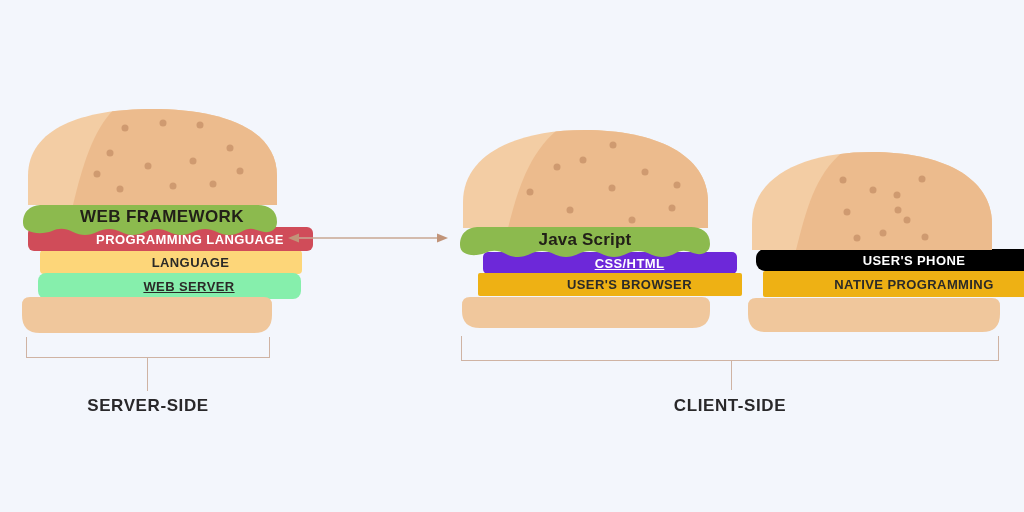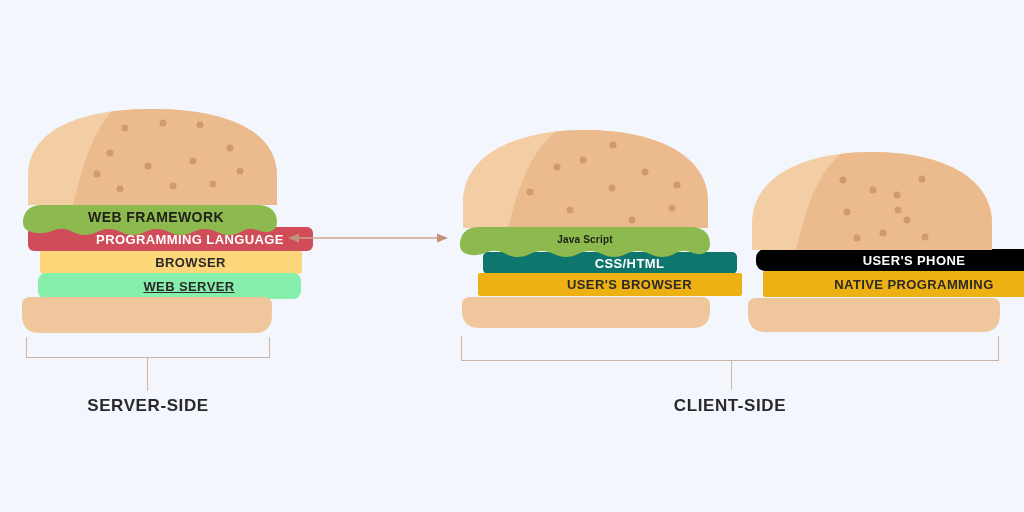--- a/index.html
+++ b/index.html
@@ -20,21 +20,21 @@
     color:#2b2a28;white-space:nowrap;padding-left:39px;
   }
   .layer.low{z-index:1;}
   .layer.white{color:#ffffff;}
   .lettuce-text{
     position:absolute;z-index:4;
     display:flex;align-items:center;justify-content:center;
     font-weight:bold;color:#222018;white-space:nowrap;
   }
   .l-red{background:#d04c59;border-radius:6px;}
-  .l-red2{background:#0f766e;border-radius:5px;}
+  .l-red2{background:#6d28d9;border-radius:5px;text-decoration:underline;}
   .l-yellow{background:#fdd679;border-radius:4px;}
   .l-purple{background:#86efac;border-radius:8px;text-decoration:underline;}
   .l-orange{background:#eeb114;border-radius:2px;}
   .l-brown{background:#000000;border-radius:9px;}
   .big-label{
     position:absolute;z-index:5;
     font-weight:bold;font-size:17px;letter-spacing:.6px;color:#29282a;
     text-align:center;white-space:nowrap;
   }
   .bracket{
@@ -75,23 +75,23 @@
       </g>
       <path fill="#8cba4e" d="M8,125 C8,112 17,107 27,107 H243 C253,107 262,112 262,124 C262,133 253,136 245,133
            C237,130 233,130 226,134 C218,138 210,138 202,134 C194,130 186,130 178,134
            C170,138 162,138 154,134 C146,130 138,130 130,134 C122,138 114,138 106,134
            C98,130 90,130 82,134 C74,138 66,138 58,134 C50,130 44,130 37,133
            C27,137 8,136 8,125 Z"></path>
       <path fill="#f0c79c" d="M7,207 Q7,199 15,199 H249 Q257,199 257,207 V217 Q257,235 239,235 H25 Q7,235 7,217 Z"></path>
     </svg>
 
     <div class="layer white l-red" style="left:13px;top:129px;width:246px;height:24px;">PROGRAMMING LANGUAGE</div>
-    <div class="layer low l-yellow" style="left:25px;top:152px;width:223px;height:24px;">BROWSER</div>
+    <div class="layer low l-yellow" style="left:25px;top:152px;width:223px;height:24px;">LANGUAGE</div>
     <div class="layer l-purple" style="left:23px;top:175px;width:224px;height:26px;">WEB SERVER</div>
-    <div class="lettuce-text" style="left:6px;top:108px;width:270px;height:22px;font-size:14px;letter-spacing:.4px;">WEB FRAMEWORK</div>
+    <div class="lettuce-text" style="left:12px;top:108px;width:270px;height:22px;font-size:17px;letter-spacing:.4px;">WEB FRAMEWORK</div>
   </div>
 
   <svg class="abs" style="left:288px;top:232px;z-index:2;" width="160" height="12">
     <line x1="9" y1="6" x2="151" y2="6" stroke="#c8a793" stroke-width="1.4"></line>
     <polygon points="0,6 11,1.5 11,10.5" fill="#c19479"></polygon>
     <polygon points="160,6 149,1.5 149,10.5" fill="#c19479"></polygon>
   </svg>
 
   <div class="burger" style="left:452px;top:130px;width:266px;height:200px;">
     <svg width="266" height="200" viewBox="0 0 266 200">
@@ -117,21 +117,21 @@
       <path fill="#8cba4e" d="M8,115 C8,102 17,97 27,97 H239 C249,97 258,102 258,114 C258,123 249,126 241,123
            C233,120 229,120 222,124 C214,128 206,128 198,124 C190,120 182,120 174,124
            C166,128 158,128 150,124 C142,120 134,120 126,124 C118,128 110,128 102,124
            C94,120 86,120 78,124 C70,128 62,128 54,124 C46,120 40,120 33,123
            C23,127 8,126 8,115 Z"></path>
       <path fill="#f0c79c" d="M10,175 Q10,167 18,167 H250 Q258,167 258,175 V181 Q258,198 240,198 H28 Q10,198 10,181 Z"></path>
     </svg>
 
     <div class="layer white l-red2" style="left:31px;top:122px;width:215px;height:22px;">CSS/HTML</div>
     <div class="layer l-orange" style="left:26px;top:143px;width:225px;height:23px;">USER'S BROWSER</div>
-    <div class="lettuce-text" style="left:0px;top:99px;width:266px;height:21px;font-size:10px;letter-spacing:.2px;">Java Script</div>
+    <div class="lettuce-text" style="left:0px;top:99px;width:266px;height:21px;font-size:17px;letter-spacing:.2px;">Java Script</div>
   </div>
 
   <div class="burger" style="left:748px;top:152px;width:252px;height:180px;">
     <svg width="252" height="180" viewBox="0 0 252 180">
       <defs>
         <clipPath id="bunC">
             <path d="M4,98 L4,72 C4,24 56,0 124,0 C192,0 244,24 244,72 L244,98 Z"></path>
           </clipPath>
       </defs>
       <path d="M4,98 L4,72 C4,24 56,0 124,0 C192,0 244,24 244,72 L244,98 Z" fill="#f3cda4"></path>

